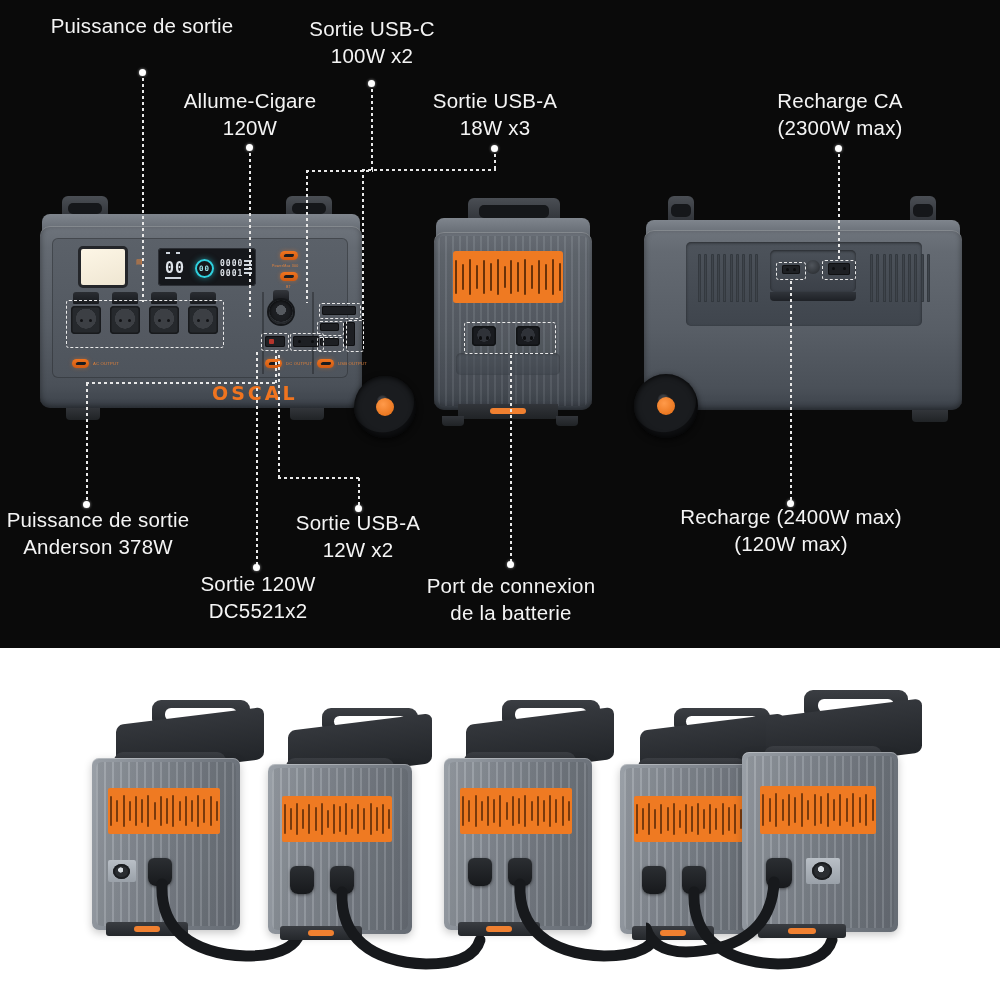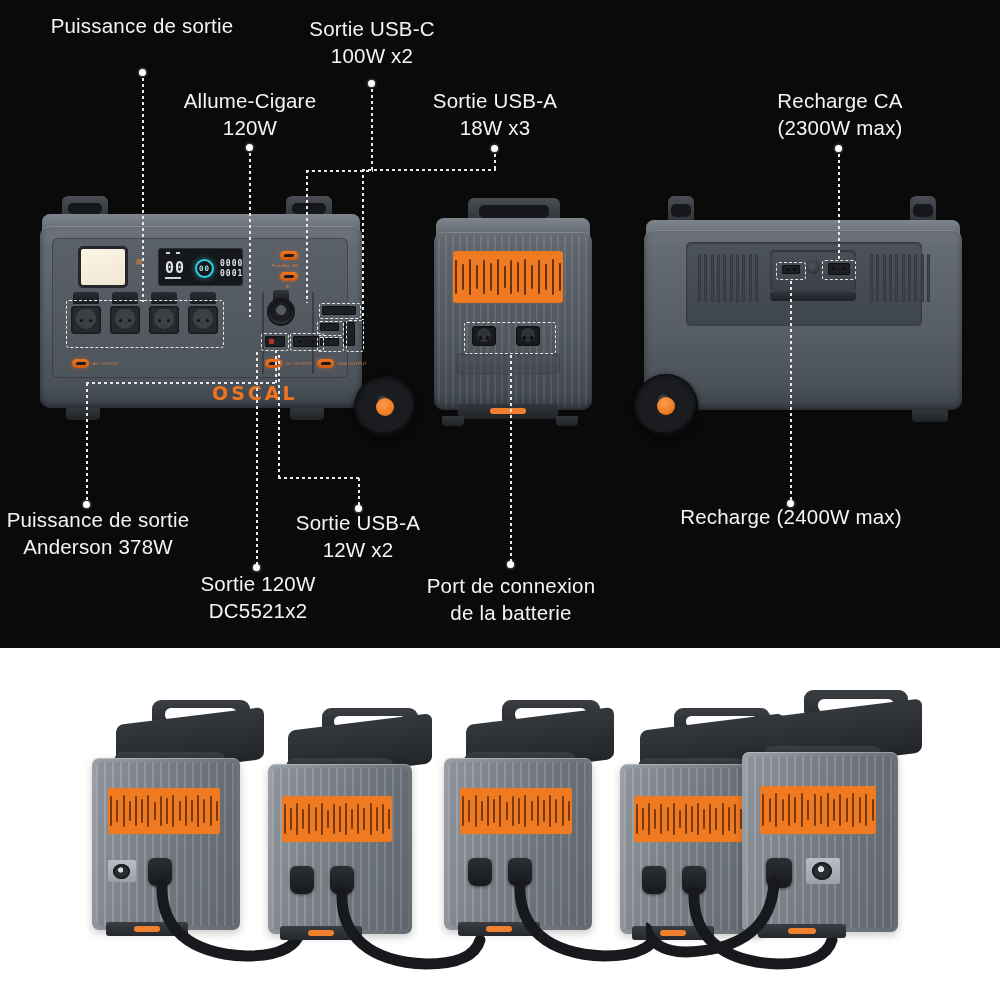--- a/index.html
+++ b/index.html
@@ -263,21 +263,21 @@
     <div class="top-rail" style="left:2px; top:18px; width:318px; height:22px;"></div>
 
     <div class="body-main" style="left:0px; top:30px; width:322px; height:182px;"></div>
 
     <div class="face" style="left:12px; top:42px; width:296px; height:140px;"></div>
 
     <div class="lightpanel" style="left:38px; top:50px; width:50px; height:42px;"></div>
 
     <div class="micro" style="left:96px; top:62px; color:#e0813a; font-size:7px;">▤</div>
 
-    <div class="lcd" style="left:118px; top:52px; width:85px; height:38px;">
+    <div class="lcd" style="left:118px; top:52px; width:98px; height:38px;">
       <div class="lcd-bars" style="left:8px; top:4px;">
         <i style="width:4px;"></i>
       </div>
       <div class="lcd-bars" style="left:18px; top:4px;">
         <i style="width:4px;"></i>
       </div>
 
       <div class="lcd-num" style="left:7px; top:11px; font-size:15px;">00</div>
       <div class="lcd-bars" style="left:7px; top:29px;">
         <i style="width:16px;"></i>
@@ -539,20 +539,21 @@
     <span class="ln">12W x2</span>
   </div>
 
   <div class="callout" style="left:412px; top:572px; width:198px;">
     <span class="ln">Port de connexion</span>
     <span class="ln">de la batterie</span>
   </div>
 
   <div class="callout" style="left:672px; top:503px; width:238px;">
     <span class="ln">Recharge (2400W max)</span>
+    <span class="ln">(120W max)</span>
   </div>
 
 </div>
 
 <div id="photo-panel">
 
   <div class="pu" style="left:92px; top:52px; width:178px; height:250px;">
     <div class="pu-handle" style="left:60px; top:0px; width:98px; height:28px;"></div>
     <div class="pu-top" style="left:24px; top:16px; width:148px; height:52px; transform:skewY(-7deg);"></div>
     <div class="pu-handle front" style="left:22px; top:52px; width:112px; height:22px;"></div>

